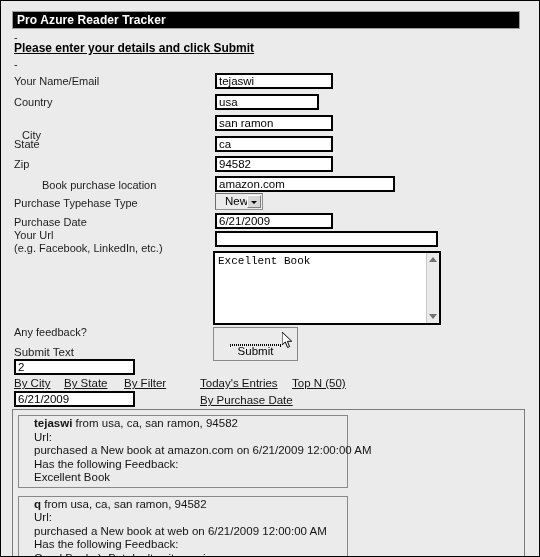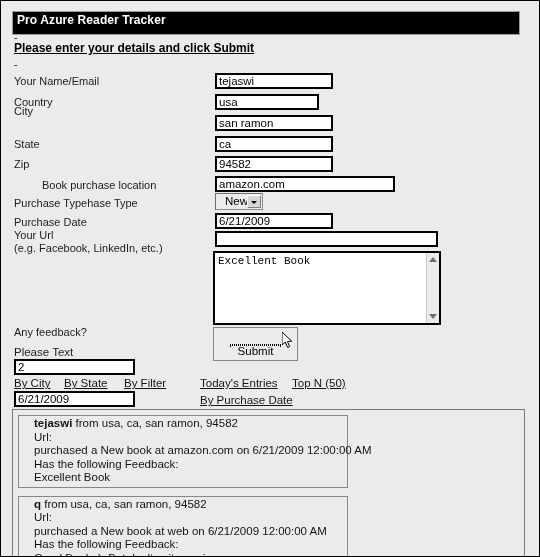--- a/index.html
+++ b/index.html
@@ -23,21 +23,21 @@
     border: 1px solid #000000;
     overflow: hidden;
   }
 
   
   .title-bar {
     position: absolute;
     left: 11px;
     top: 10px;
     width: 508px;
-    height: 24px;
+    height: 18px;
     background: #000000;
     border: 1px solid #9a9a9a;
     box-sizing: border-box;
     color: #ffffff;
     font-size: 12px;
     font-weight: bold;
     line-height: 16px;
     padding-left: 4px;
     letter-spacing: 0.1px;
     white-space: nowrap;
@@ -82,21 +82,21 @@
     border: 2px solid #000000;
     font-family: "Liberation Sans", sans-serif;
     font-size: 11.5px;
     color: #000000;
     padding: 0 1px 0 2px;
     line-height: 12px;
     outline: none;
   }
 
   
-  .r1 { top: 74px; }  .r2 { top: 95px; }  .r3 { top: 104px; }
+  .r1 { top: 74px; }  .r2 { top: 95px; }  .r3 { top: 128px; margin-left: 8px; }
   .r4 { top: 137px; } .r5 { top: 157px; } .r6 { top: 178px; padding-left: 28px; }
   .r7 { top: 196px; } .r8 { top: 215px; }
 
   #f-name     { left: 214px; top: 72px;  width: 118px; }
   #f-country  { left: 214px; top: 93px;  width: 104px; }
   #f-city     { left: 214px; top: 114px; width: 118px; }
   #f-state    { left: 214px; top: 135px; width: 118px; }
   #f-zip      { left: 214px; top: 155px; width: 118px; }
   #f-loc      { left: 214px; top: 175px; width: 180px; }
   #f-date     { left: 214px; top: 212px; width: 118px; }
@@ -361,21 +361,21 @@
   </div>
 
   <button class="submit-btn">
     <span class="inner">Submit</span>
   </button>
 
   <svg class="cursor" viewBox="0 0 12 18">
     <polygon points="0,0 0,13 3.3,10 5.6,15.5 7.6,14.6 5.4,9.4 9.7,9.2" fill="#ffffff" stroke="#000000" stroke-width="1"></polygon>
   </svg>
 
-  <div class="filter-label">Please Text</div>
+  <div class="filter-label">Submit Text</div>
   <input id="f-filter" class="tfield" type="text" value="2" style="">
 
   <div class="links-row">
     <a class="lnk l-city">By City</a>
     <a class="lnk l-state">By State</a>
     <a class="lnk l-country">By Filter</a>
     <a class="lnk l-today">Today's Entries</a>
     <a class="lnk l-topn">Top N (50)</a>
   </div>
 

